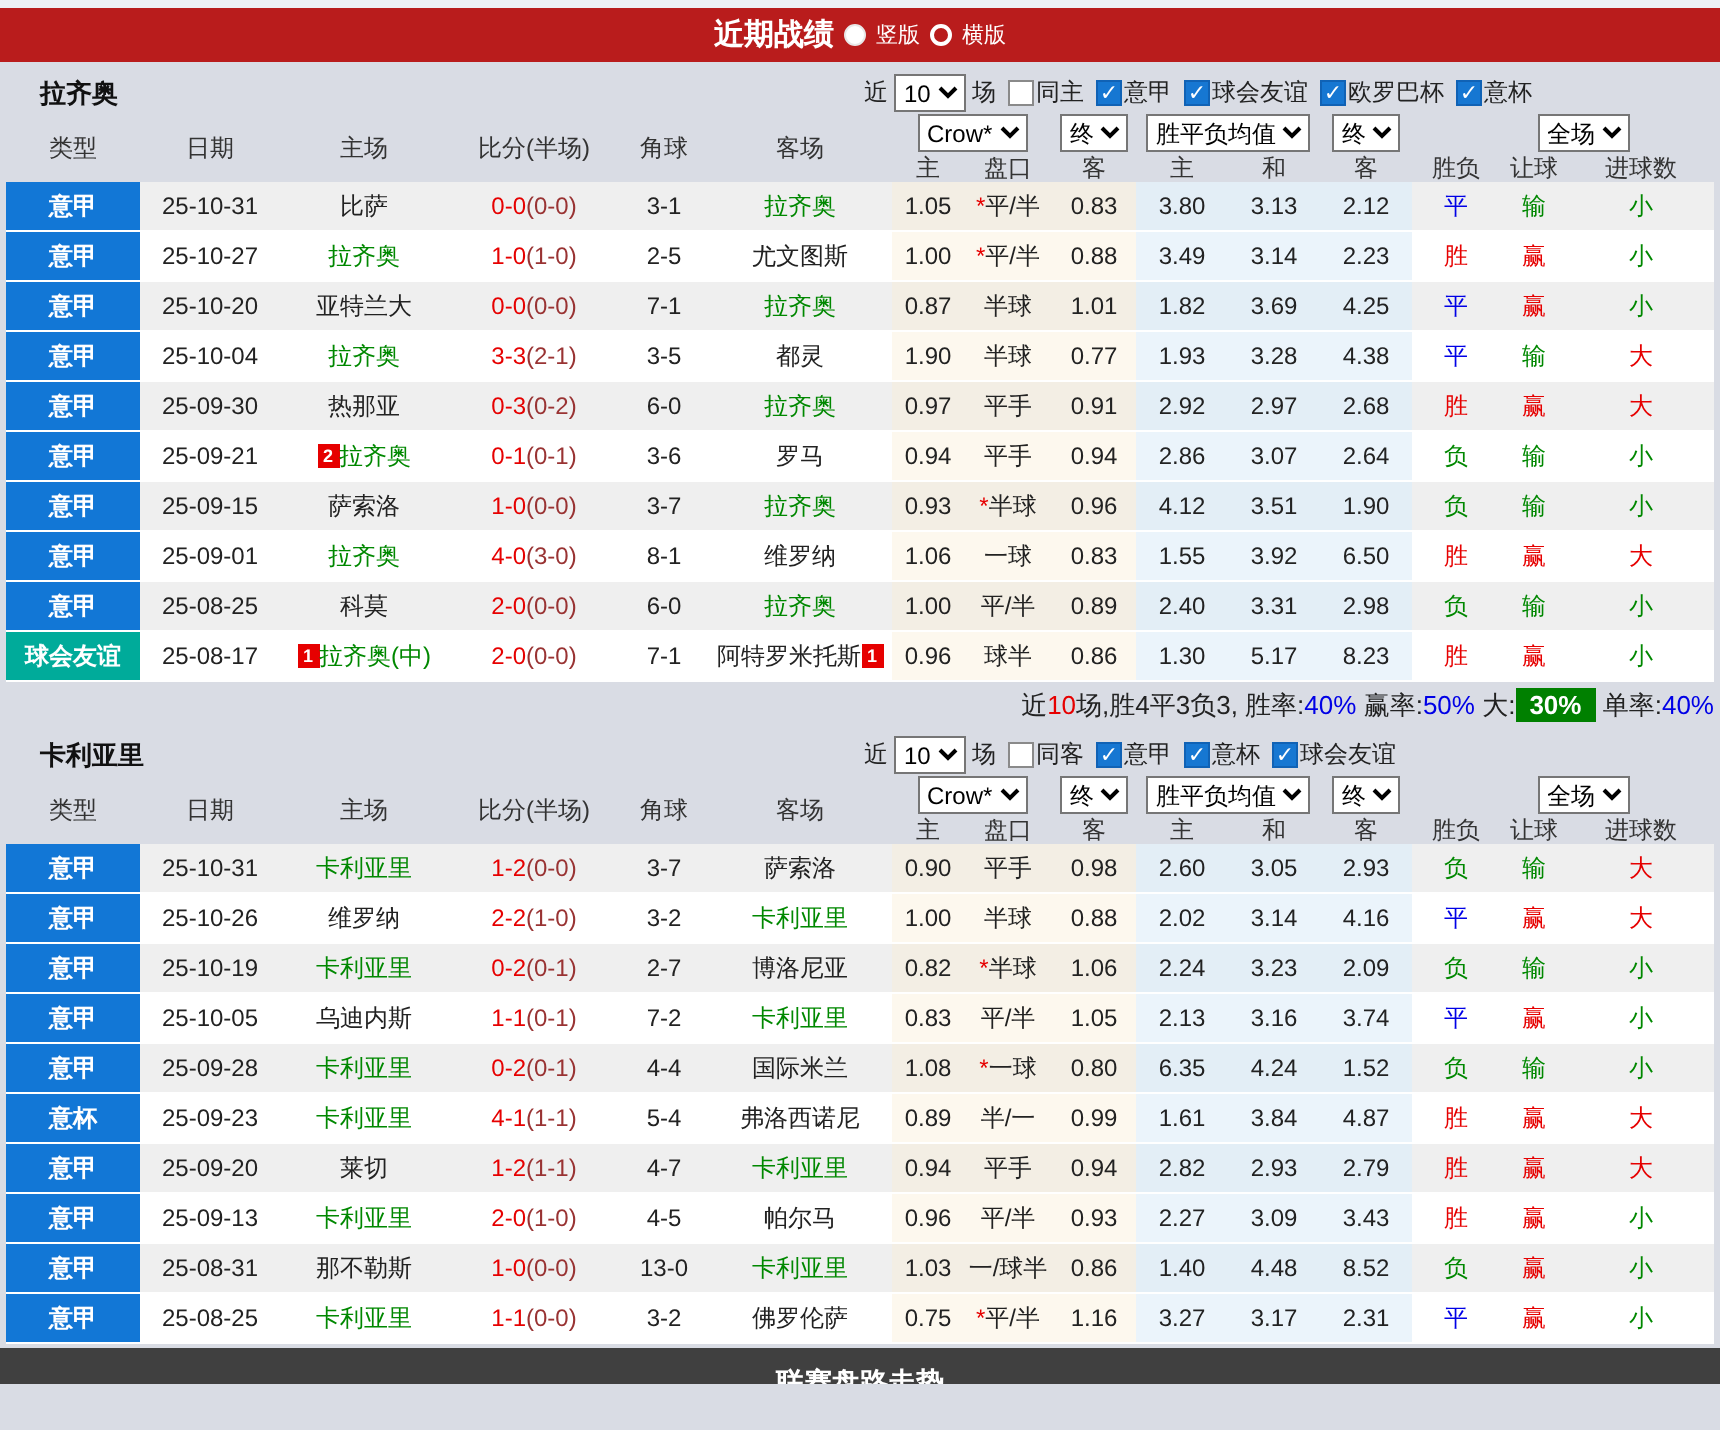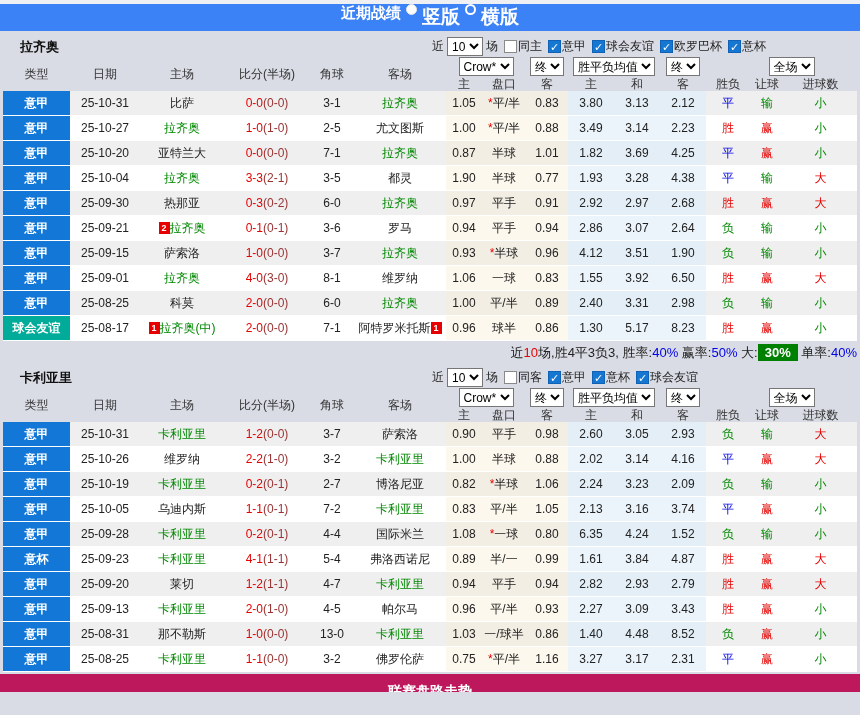--- a/index.html
+++ b/index.html
@@ -1,24 +1,24 @@
 <!DOCTYPE html>
 <html><head>
 <meta charset="utf-8">
 <style>
   * { margin:0; padding:0; box-sizing:border-box; }
   html,body { width:860px; height:715px; overflow:hidden;
     font-family:"Liberation Sans", sans-serif; background:#d9dce4; }
   .topstrip { height:4px; background:#eef0f4; }
-  .titlebar { height:27px; background:#3b82f6; display:flex; align-items:flex-start; justify-content:center; gap:5px; }
+  .titlebar { height:27px; background:#b91c1c; display:flex; align-items:center; justify-content:center; gap:5px; }
   .titlebar .title { color:#fff; font-weight:bold; font-size:15px; }
   .radio { display:inline-block; width:11px; height:11px; border-radius:50%; cursor:pointer; }
   .radio.sel { background:#fff; border:1px solid #e8e8e8; }
   .radio.unsel { background:transparent; border:2px solid #fff; }
-  .radiolabel { color:#fff; font-size:19px; cursor:pointer;font-weight:bold; }
+  .radiolabel { color:#fff; font-size:11px; cursor:pointer; }
 
   .section { margin:6px 3px 0 3px; }
   .teamrow { height:20px; position:relative; }
   .teamname { position:absolute; left:17px; top:1px; font-weight:bold; font-size:13px; color:#111; }
   .filters { position:absolute; left:429px; top:0; display:flex; align-items:center; font-size:12px; color:#222; }
   .filters select { font-size:12px; height:19px; margin:0 3px; border:1px solid #767676; background:#fff; }
   .cb { display:inline-block; width:13px; height:13px; font-size:11px; line-height:13px; text-align:center;
         vertical-align:-2px; margin:0 1px 0 6px; cursor:pointer; }
   .cb.on { background:#1677d2; color:#fff; border:1px solid #1062b5; }
   .cb.off { background:#fff; border:1px solid #8a8a8a; }
@@ -46,21 +46,21 @@
   .ft { color:#e60000; }
   .ht { color:#993333; }
   .star { color:#e60000; }
   .badge { display:inline-block; background:#e60000; color:#fff; font-size:9px; font-weight:bold;
            width:11px; height:12px; line-height:12px; vertical-align:1px; }
   .summary { height:23px; line-height:23px; text-align:right; font-size:13px; color:#222; }
   .summary .box { color:#fff; padding:1px 7px; font-weight:bold; }
   .summary .gbox { background:#008000; }
   .summary .rbox { background:#ee0000; }
   .s2 { margin-top:4px; }
-  .footerbar { height:18px; margin-top:2px; background:#be185d; position:relative; overflow:hidden; }
+  .footerbar { height:18px; margin-top:2px; background:#404040; position:relative; overflow:hidden; }
   .footerbar span { position:absolute; top:9px; left:0; right:0; text-align:center; color:#fff; font-weight:bold; font-size:14px; }
 </style>
 </head>
 <body>
 
 <div class="topstrip"></div>
 
 <div class="titlebar">
   <span class="title">近期战绩</span>
   <span class="radio sel"></span>

